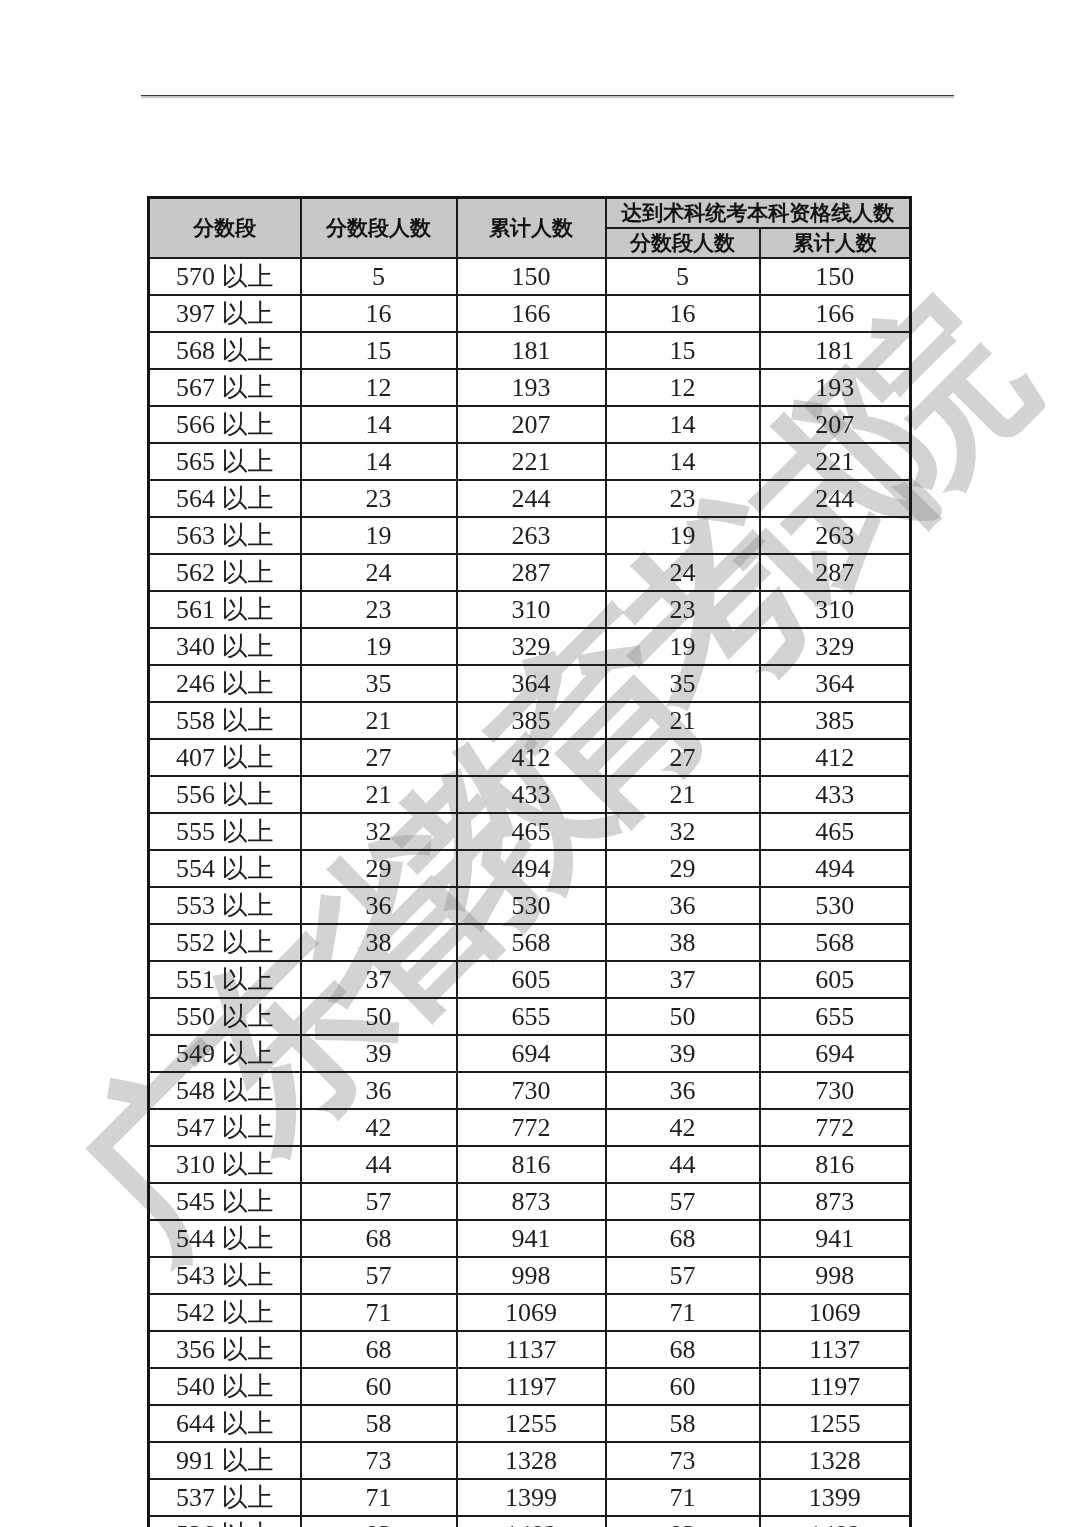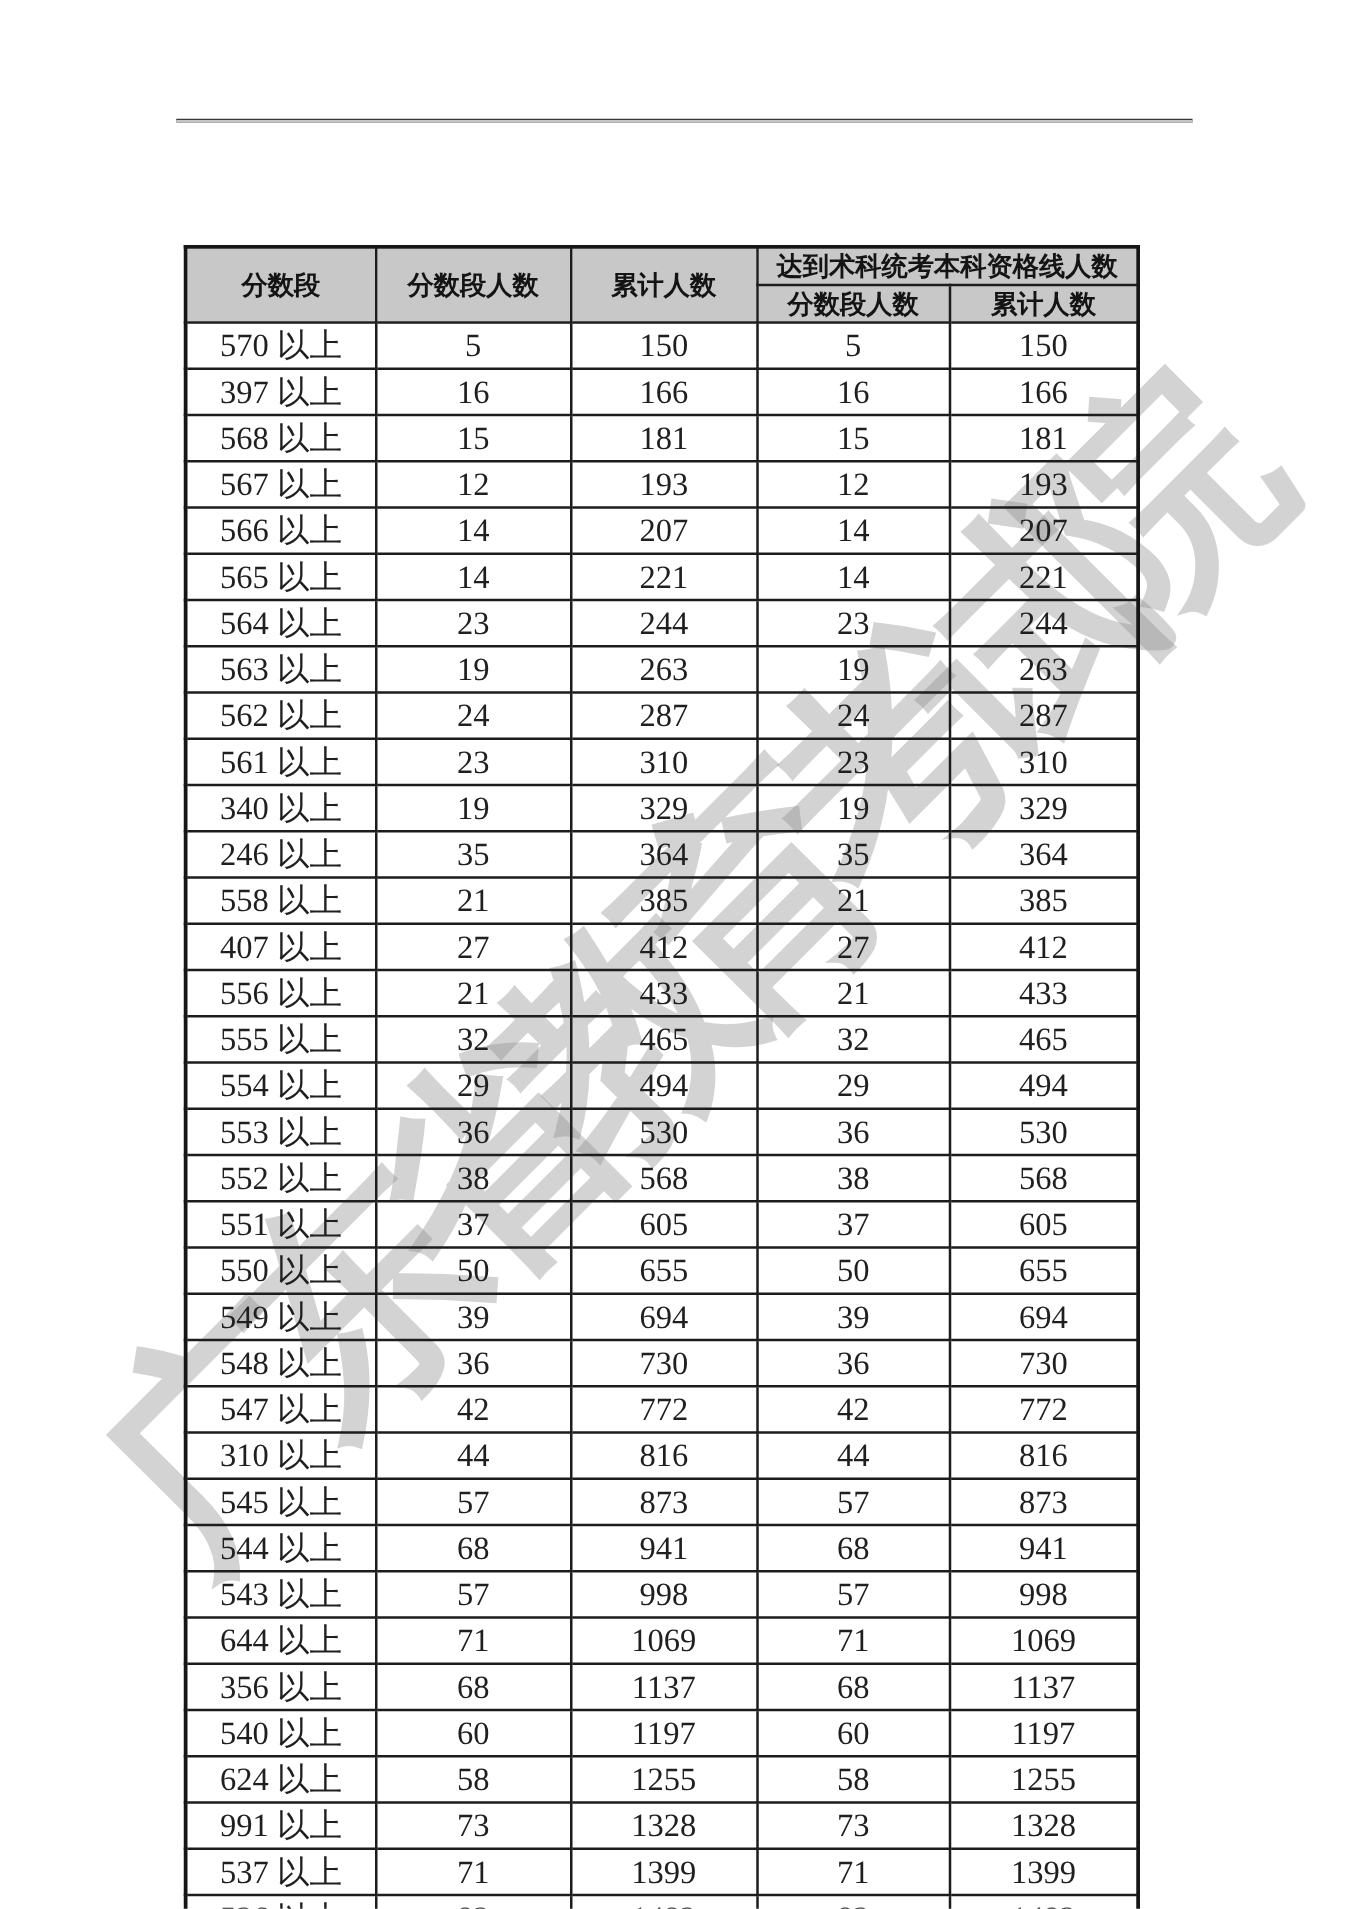--- a/index.html
+++ b/index.html
@@ -317,21 +317,21 @@
 
   <tr>
     <td>543 以上</td>
     <td>57</td>
     <td>998</td>
     <td>57</td>
     <td>998</td>
   </tr>
 
   <tr>
-    <td>644 以上</td>
+    <td>542 以上</td>
     <td>71</td>
     <td>1069</td>
     <td>71</td>
     <td>1069</td>
   </tr>
 
   <tr>
     <td>356 以上</td>
     <td>68</td>
     <td>1137</td>
@@ -341,21 +341,21 @@
 
   <tr>
     <td>540 以上</td>
     <td>60</td>
     <td>1197</td>
     <td>60</td>
     <td>1197</td>
   </tr>
 
   <tr>
-    <td>624 以上</td>
+    <td>644 以上</td>
     <td>58</td>
     <td>1255</td>
     <td>58</td>
     <td>1255</td>
   </tr>
 
   <tr>
     <td>991 以上</td>
     <td>73</td>
     <td>1328</td>

